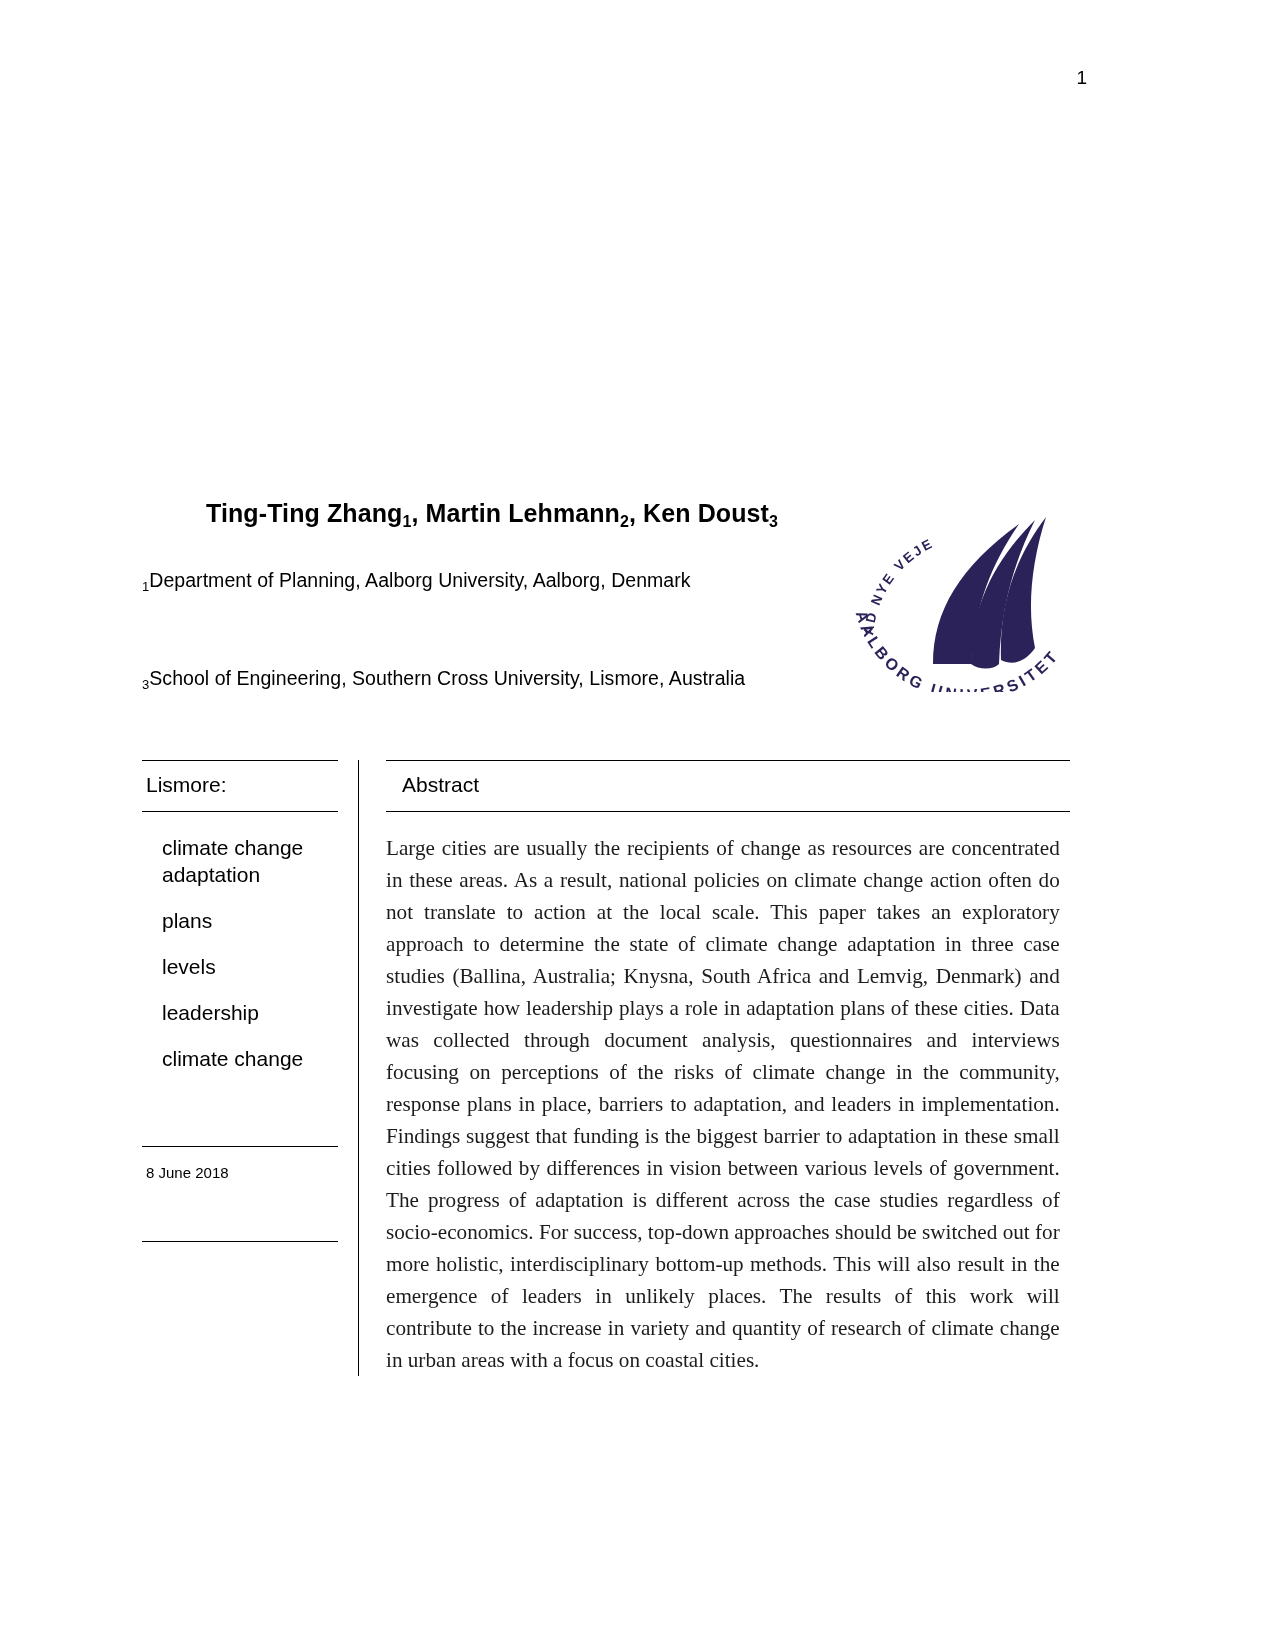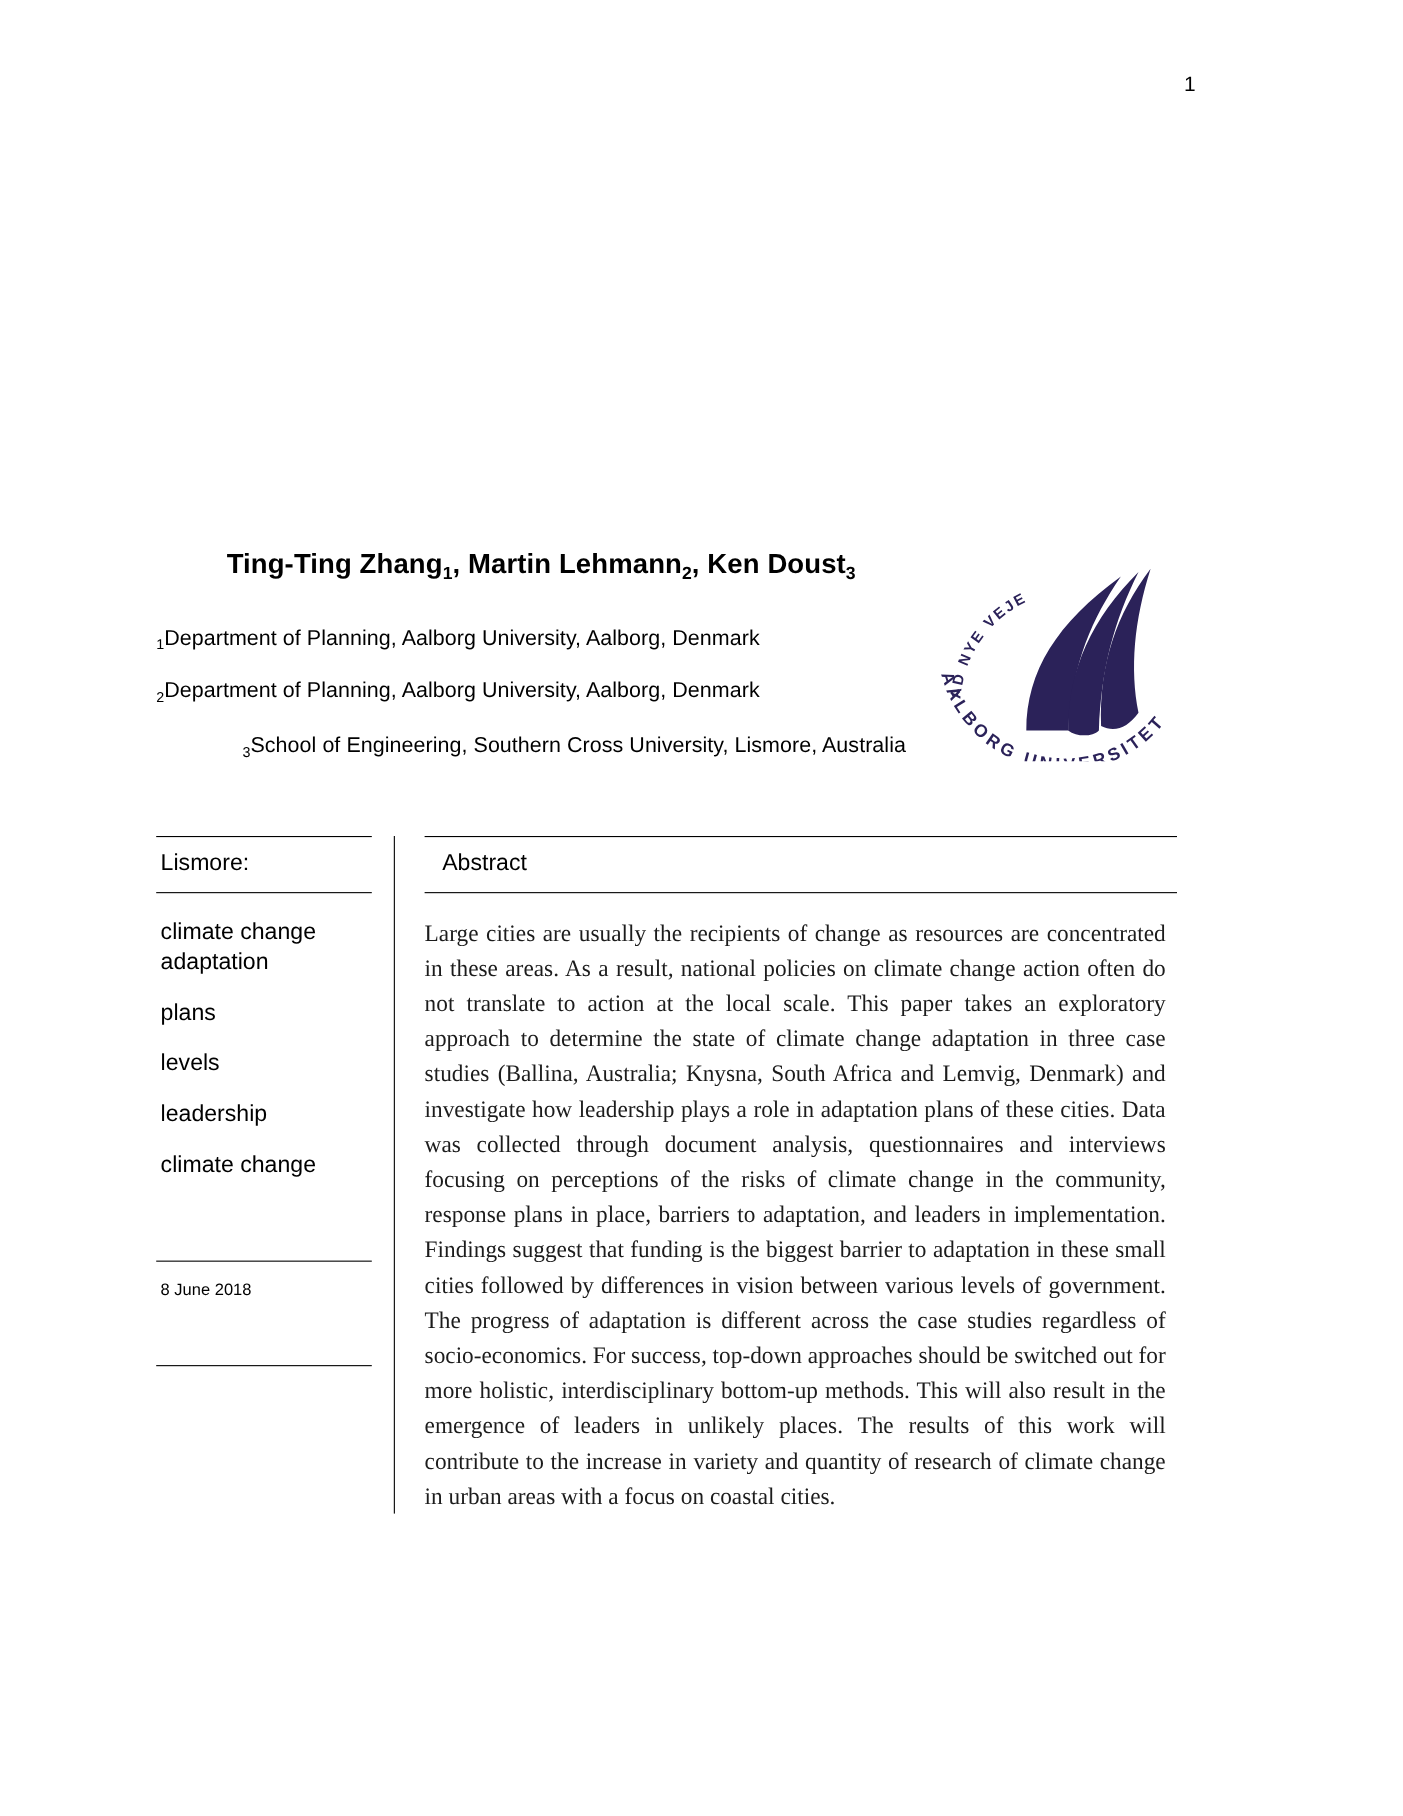--- a/index.html
+++ b/index.html
@@ -76,21 +76,21 @@
     letter-spacing: 0.05px;
   }
   .affil sub {
     font-size: 13px;
     vertical-align: baseline;
     position: relative;
     top: 4px;
   }
   #affil-1 { top: 568px; }
   #affil-2 { top: 616px; }
-  #affil-3 { top: 666px; text-align: center; }
+  #affil-3 { top: 666px; }
 
   
   .logo {
     position: absolute;
     top: 492px;
     left: 843px;
     width: 238px;
     height: 200px;
   }
   .logo svg { display: block; width: 100%; height: 100%; }
@@ -113,20 +113,21 @@
     padding: 12px 0 14px 4px;
   }
   .kw-list {
     padding: 22px 0 0 4px;
     min-height: 312px;
   }
   .kw-item {
     font-size: 21px;
     line-height: 27px;
     margin-bottom: 19px;
+    margin-left: 16px;
   }
   .kw-date {
     font-size: 15px;
     line-height: 24px;
     padding: 14px 0 0 4px;
   }
   .kw-date-gap { height: 56px; }
 
   
   .abs-col {
@@ -165,23 +166,20 @@
   <div class="page-number">1</div>
 
 
   <div class="authors">
     <span>Ting-Ting Zhang</span><sub>1</sub><span>, </span><span>Martin Lehmann</span><sub>2</sub><span>, </span><span>Ken Doust</span><sub>3</sub>
   </div>
 
   <div class="affil" id="affil-1">
     <sub>1</sub><span>Department of Planning, Aalborg University, Aalborg, Denmark</span>
   </div>
-  <div class="affil" id="affil-2">
-    <sub>2</sub><span>Department of Planning, Aalborg University, Aalborg, Denmark</span>
-  </div>
   <div class="affil" id="affil-3">
     <sub>3</sub><span>School of Engineering, Southern Cross University, Lismore, Australia</span>
   </div>
 
   <div class="logo">
     <svg viewBox="0 0 238 200" xmlns="http://www.w3.org/2000/svg">
       <defs>
         <path id="arcTop" d="M 30,150 A 105,105 0 0 1 135,45" fill="none"></path>
         <path id="arcBot" d="M 12,118 A 116,116 0 0 0 228,146" fill="none"></path>
       </defs>

